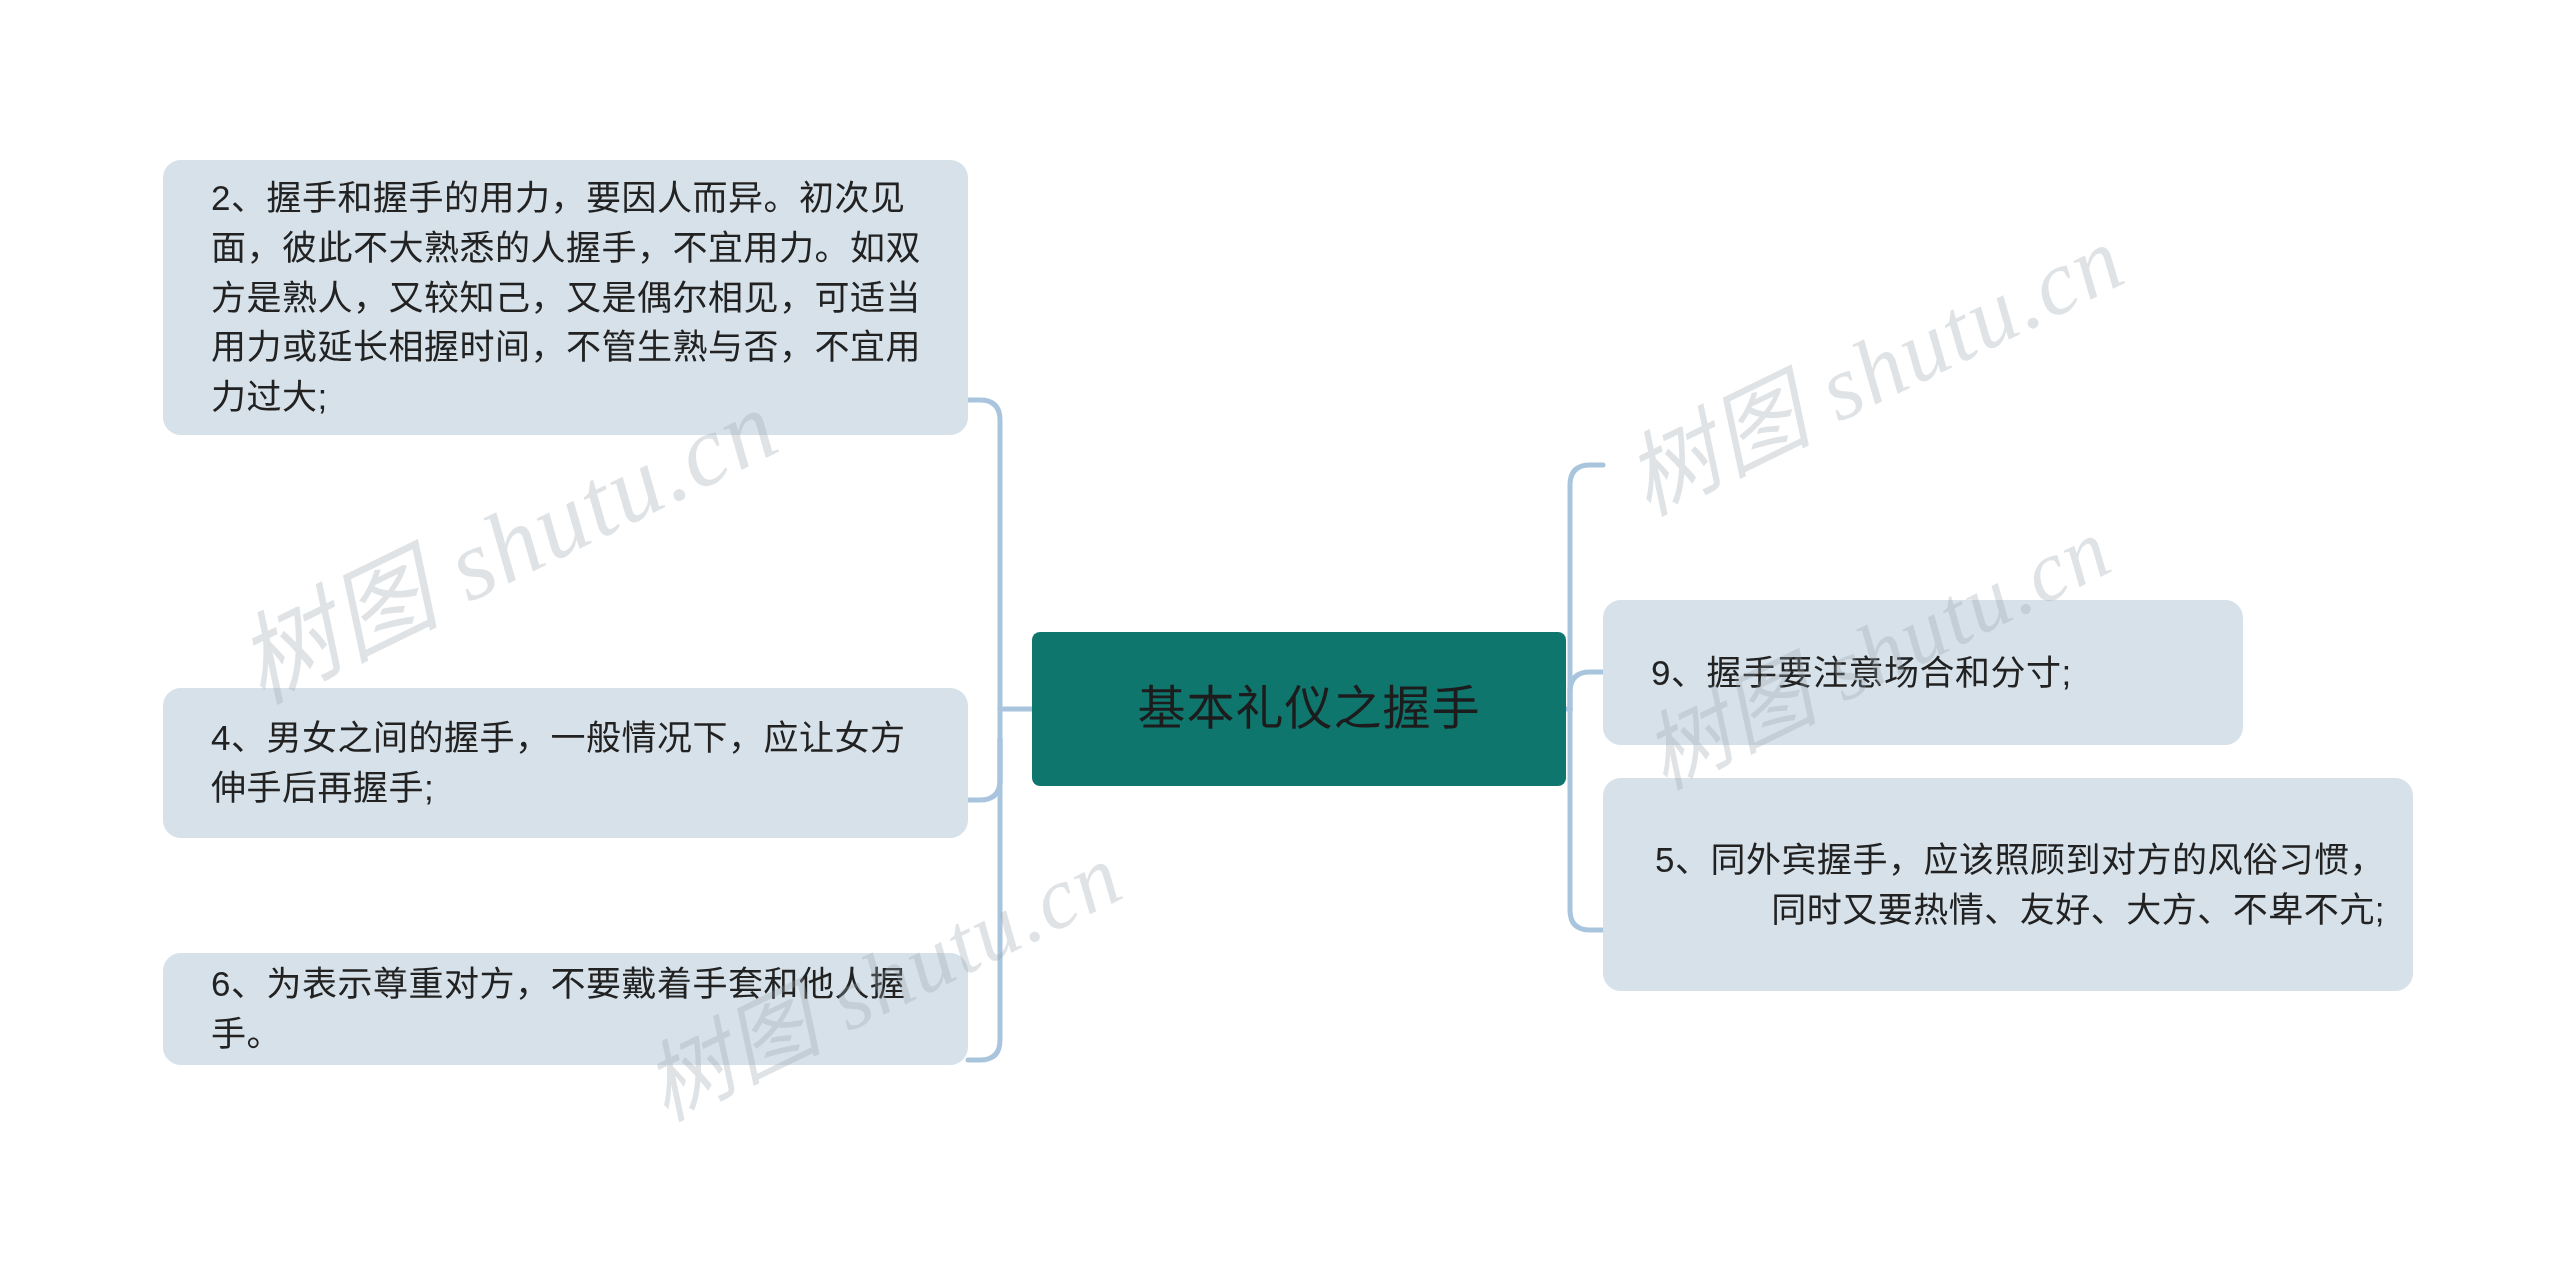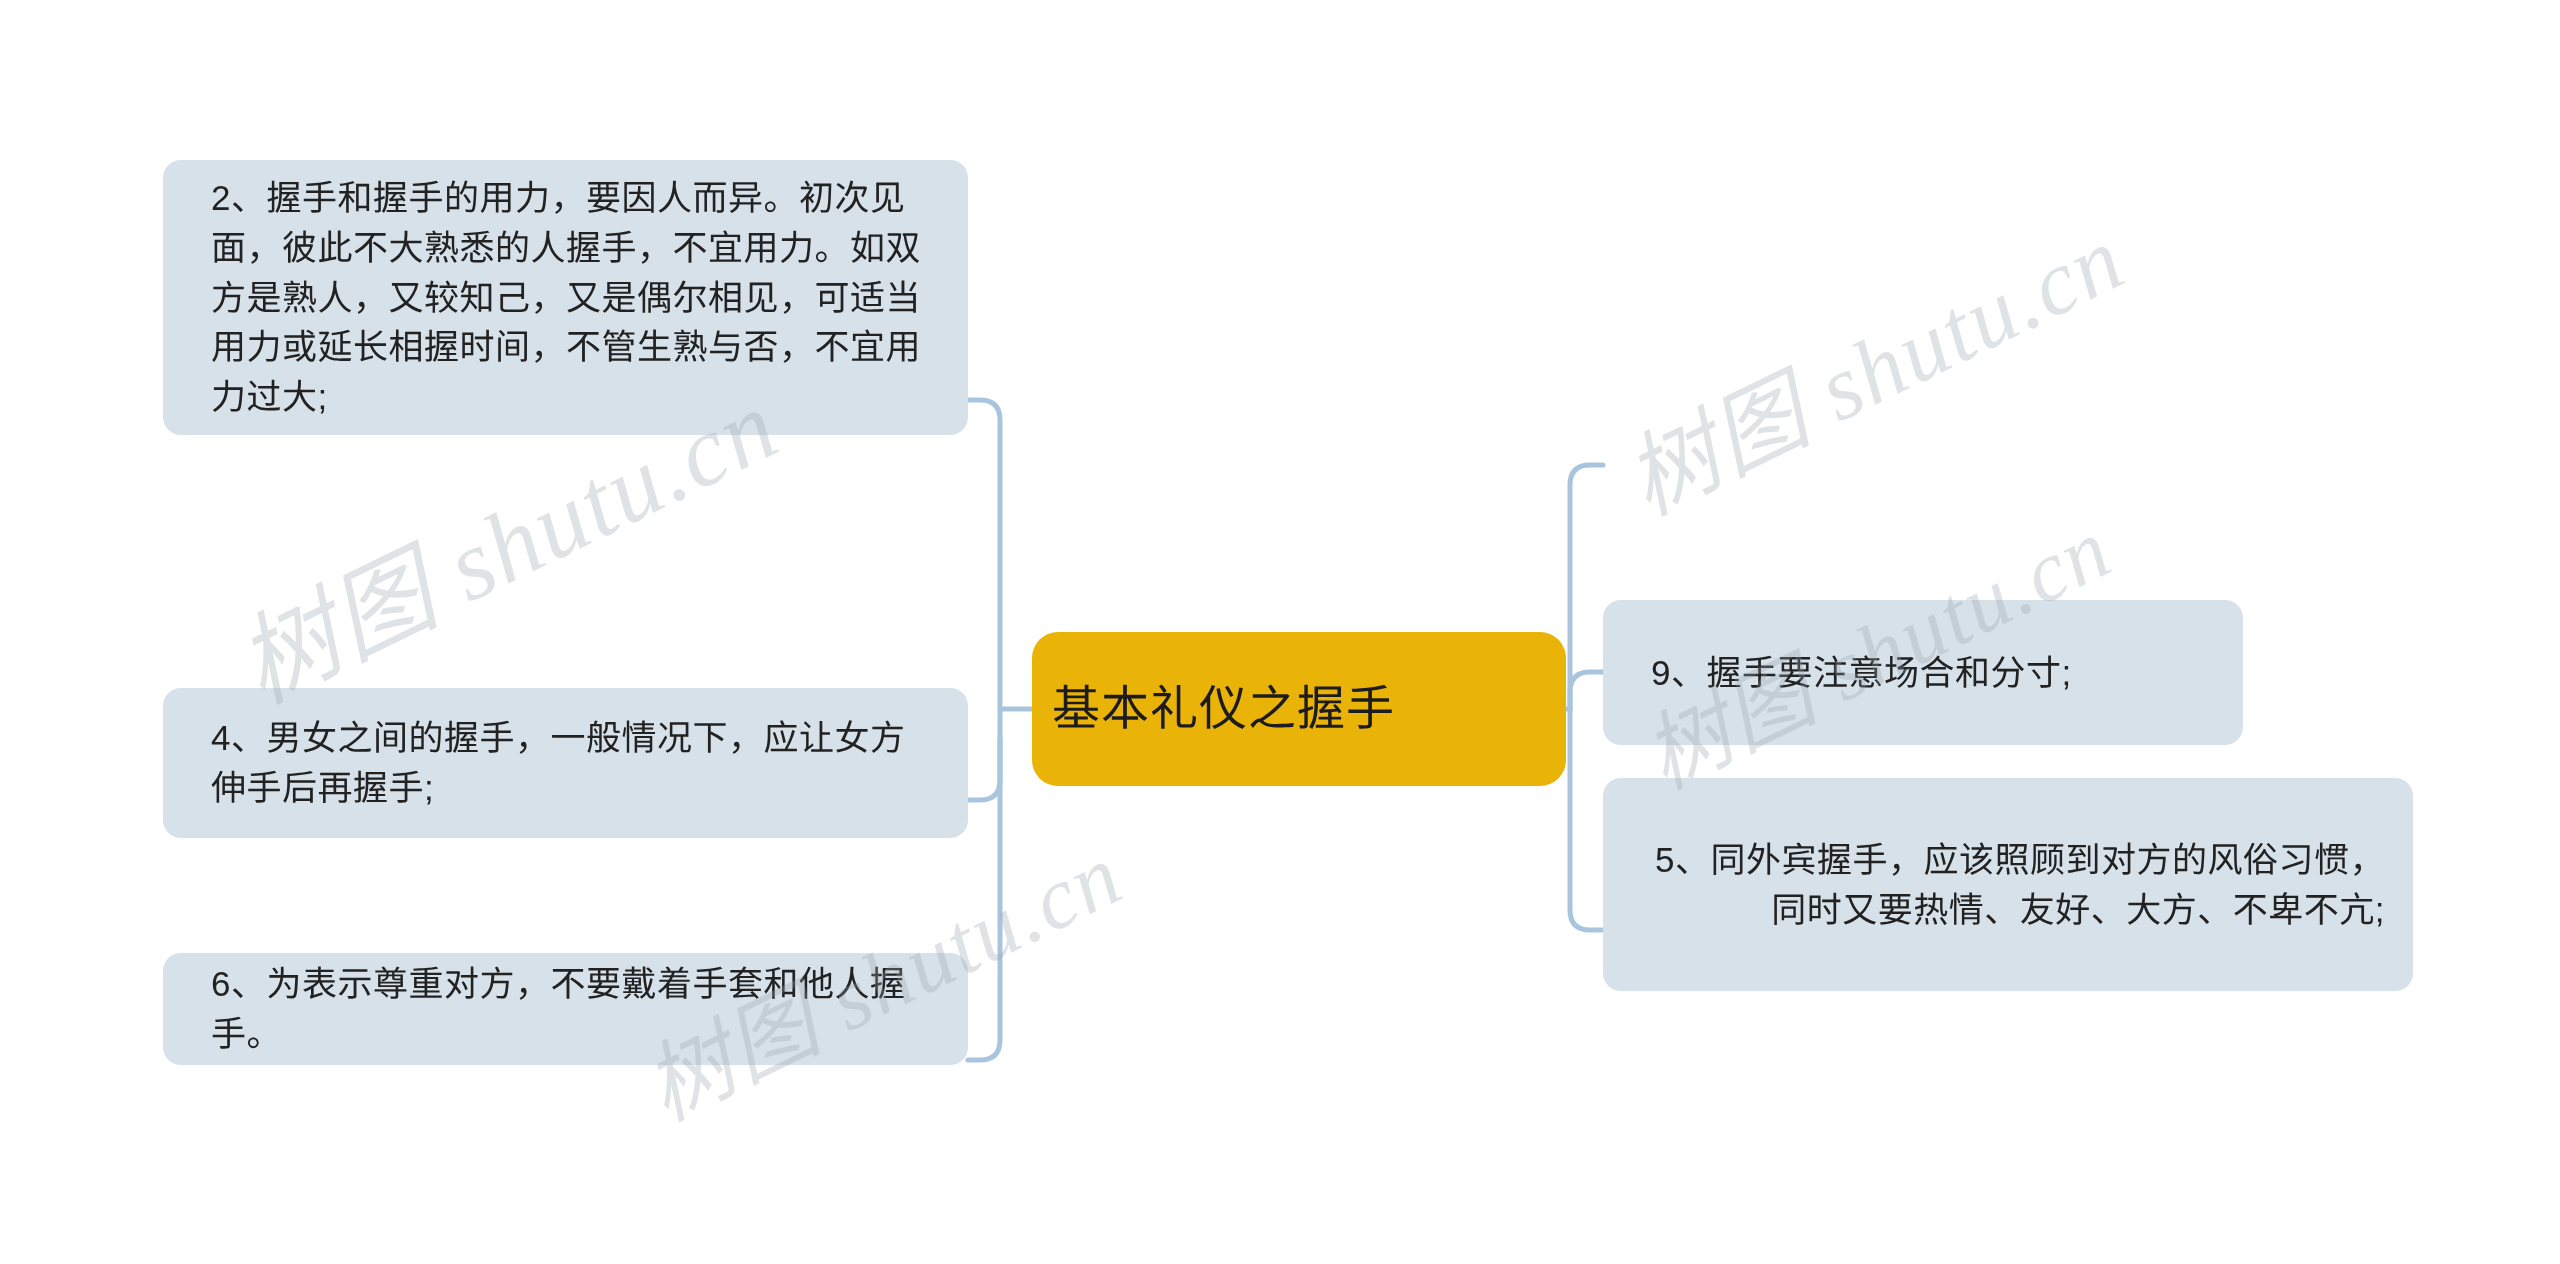--- a/index.html
+++ b/index.html
@@ -76,23 +76,23 @@
     display: block;
     color: #222222;
     font-size: 35px;
     line-height: 1.42;
     letter-spacing: 0.5px;
     padding: 0 28px;
     width: 100%;
     word-break: break-all;
   }
   .center-node {
-    background: #eab308;
-    border-radius: 26px;
-    justify-content: flex-start;
+    background: #0f766e;
+    border-radius: 8px;
+    justify-content: center;
   }
   .center-text {
     color: #1c1c1c;
     font-size: 48px;
     line-height: 1.3;
     letter-spacing: 1px;
     white-space: nowrap;
   }
 
   

